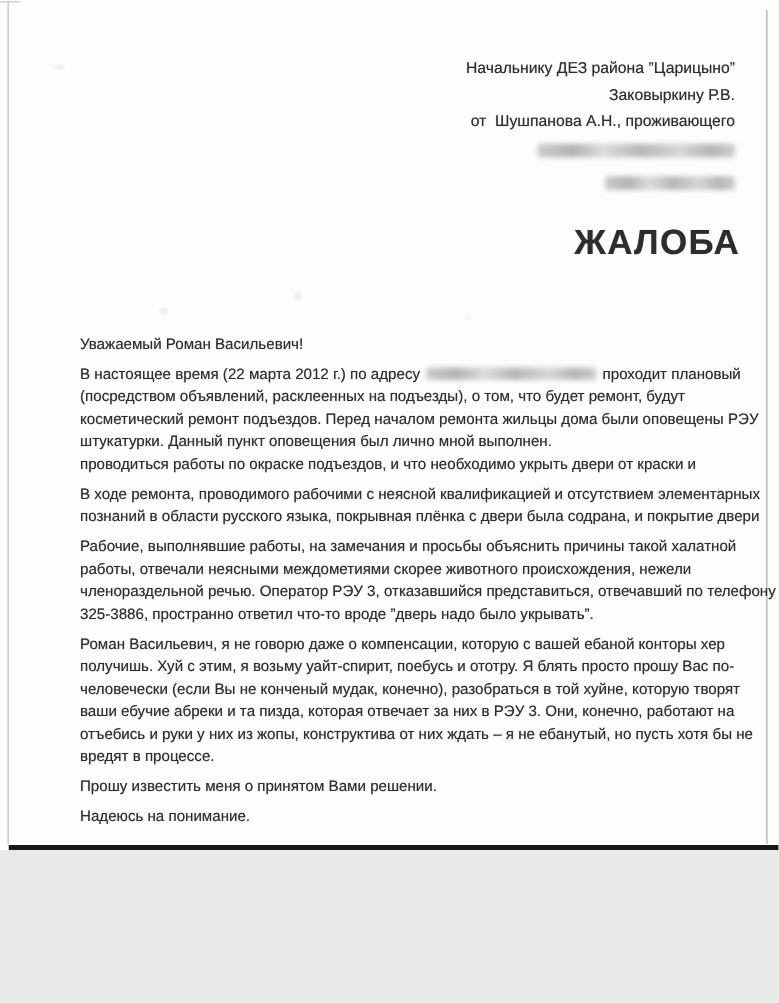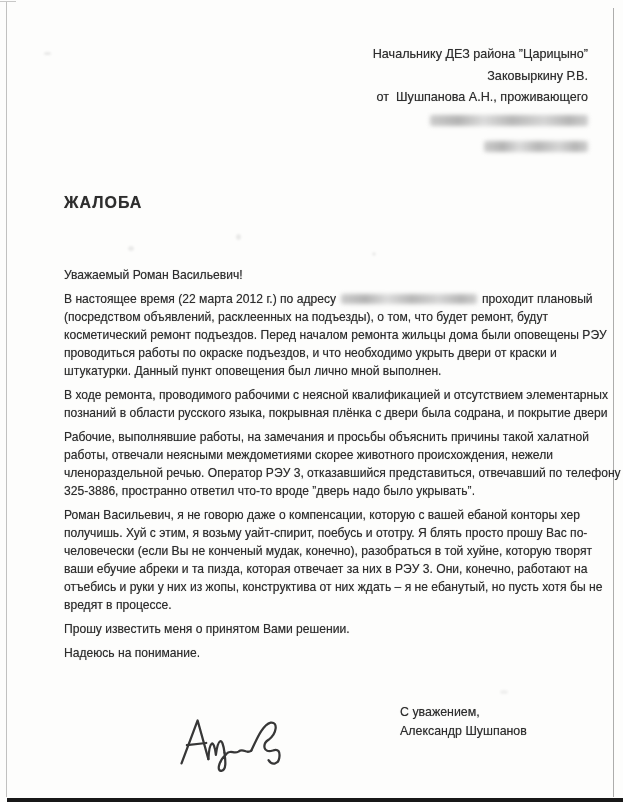--- a/index.html
+++ b/index.html
@@ -2,21 +2,21 @@
 <html><head>
 <meta charset="utf-8">
 <style>
   html,body{margin:0;padding:0;}
   body{
     width:623px;height:802px;
     background:#e9e9e9;
     font-family:"Liberation Sans","DejaVu Sans",sans-serif;
   }
   .page{
-    position:relative;width:623px;height:802px;
+    position:relative;width:623px;height:680px;
     background:#fdfdfc;overflow:hidden;
     color:#2b2b2b;
   }
   .scan-text{
     color:#2d2d2d;
     text-shadow:0 0 0.7px rgba(50,50,50,.55);
   }
   
   .edge-left{position:absolute;left:6px;top:2px;bottom:5px;width:1px;background:rgba(95,95,95,.38);}
   .edge-right{position:absolute;left:613px;top:8px;bottom:5px;width:1px;background:rgba(75,75,75,.45);}
@@ -39,22 +39,22 @@
     background:linear-gradient(90deg,#b9b9b9,#979797 18%,#cfcfcf 34%,#9c9c9c 52%,#c6c6c6 72%,#9a9a9a 88%,#bdbdbd);
     filter:blur(2.2px);
     opacity:.72;border-radius:2px;
   }
   .redact.addr{display:inline-block;width:158px;height:11px;margin-top:6px;}
   .redact.phone{display:inline-block;width:104px;height:11px;margin-top:8px;}
   .redact.inline{display:inline-block;width:136px;height:10px;margin:0 5px;vertical-align:-1px;}
 
   
   .title{
-    position:absolute;top:194px;left:64px;width:528px;
-    text-align:left;font-size:16px;font-weight:700;letter-spacing:1px;
+    position:absolute;top:178px;left:64px;width:528px;
+    text-align:right;font-size:28px;font-weight:700;letter-spacing:1px;
   }
 
   
   .body-flow{
     position:absolute;left:64px;top:266px;width:545px;
     font-size:12.1px;line-height:18px;
   }
   .greeting{margin:0 0 6px 0;white-space:nowrap;}
   .para{margin:0 0 6px 0;}
   .line{white-space:nowrap;}
@@ -95,22 +95,22 @@
 
   <div class="title scan-text">ЖАЛОБА</div>
 
   <div class="body-flow scan-text">
     <div class="greeting">Уважаемый Роман Васильевич!</div>
 
     <div class="para">
       <div class="line"><span>В настоящее время (22 марта 2012 г.) по адресу</span><span class="redact inline"></span><span>проходит плановый</span></div>
       <div class="line">(посредством объявлений, расклеенных на подъезды), о том, что будет ремонт, будут</div>
       <div class="line">косметический ремонт подъездов. Перед началом ремонта жильцы дома были оповещены РЭУ</div>
+      <div class="line">штукатурки. Данный пункт оповещения был лично мной выполнен.</div>
       <div class="line">проводиться работы по окраске подъездов, и что необходимо укрыть двери от краски и</div>
-      <div class="line">штукатурки. Данный пункт оповещения был лично мной выполнен.</div>
     </div>
 
     <div class="para">
       <div class="line">В ходе ремонта, проводимого рабочими с неясной квалификацией и отсутствием элементарных</div>
       <div class="line">познаний в области русского языка, покрывная плёнка с двери была содрана, и покрытие двери</div>
     </div>
 
     <div class="para">
       <div class="line">Рабочие, выполнявшие работы, на замечания и просьбы объяснить причины такой халатной</div>
       <div class="line">работы, отвечали неясными междометиями скорее животного происхождения, нежели</div>

